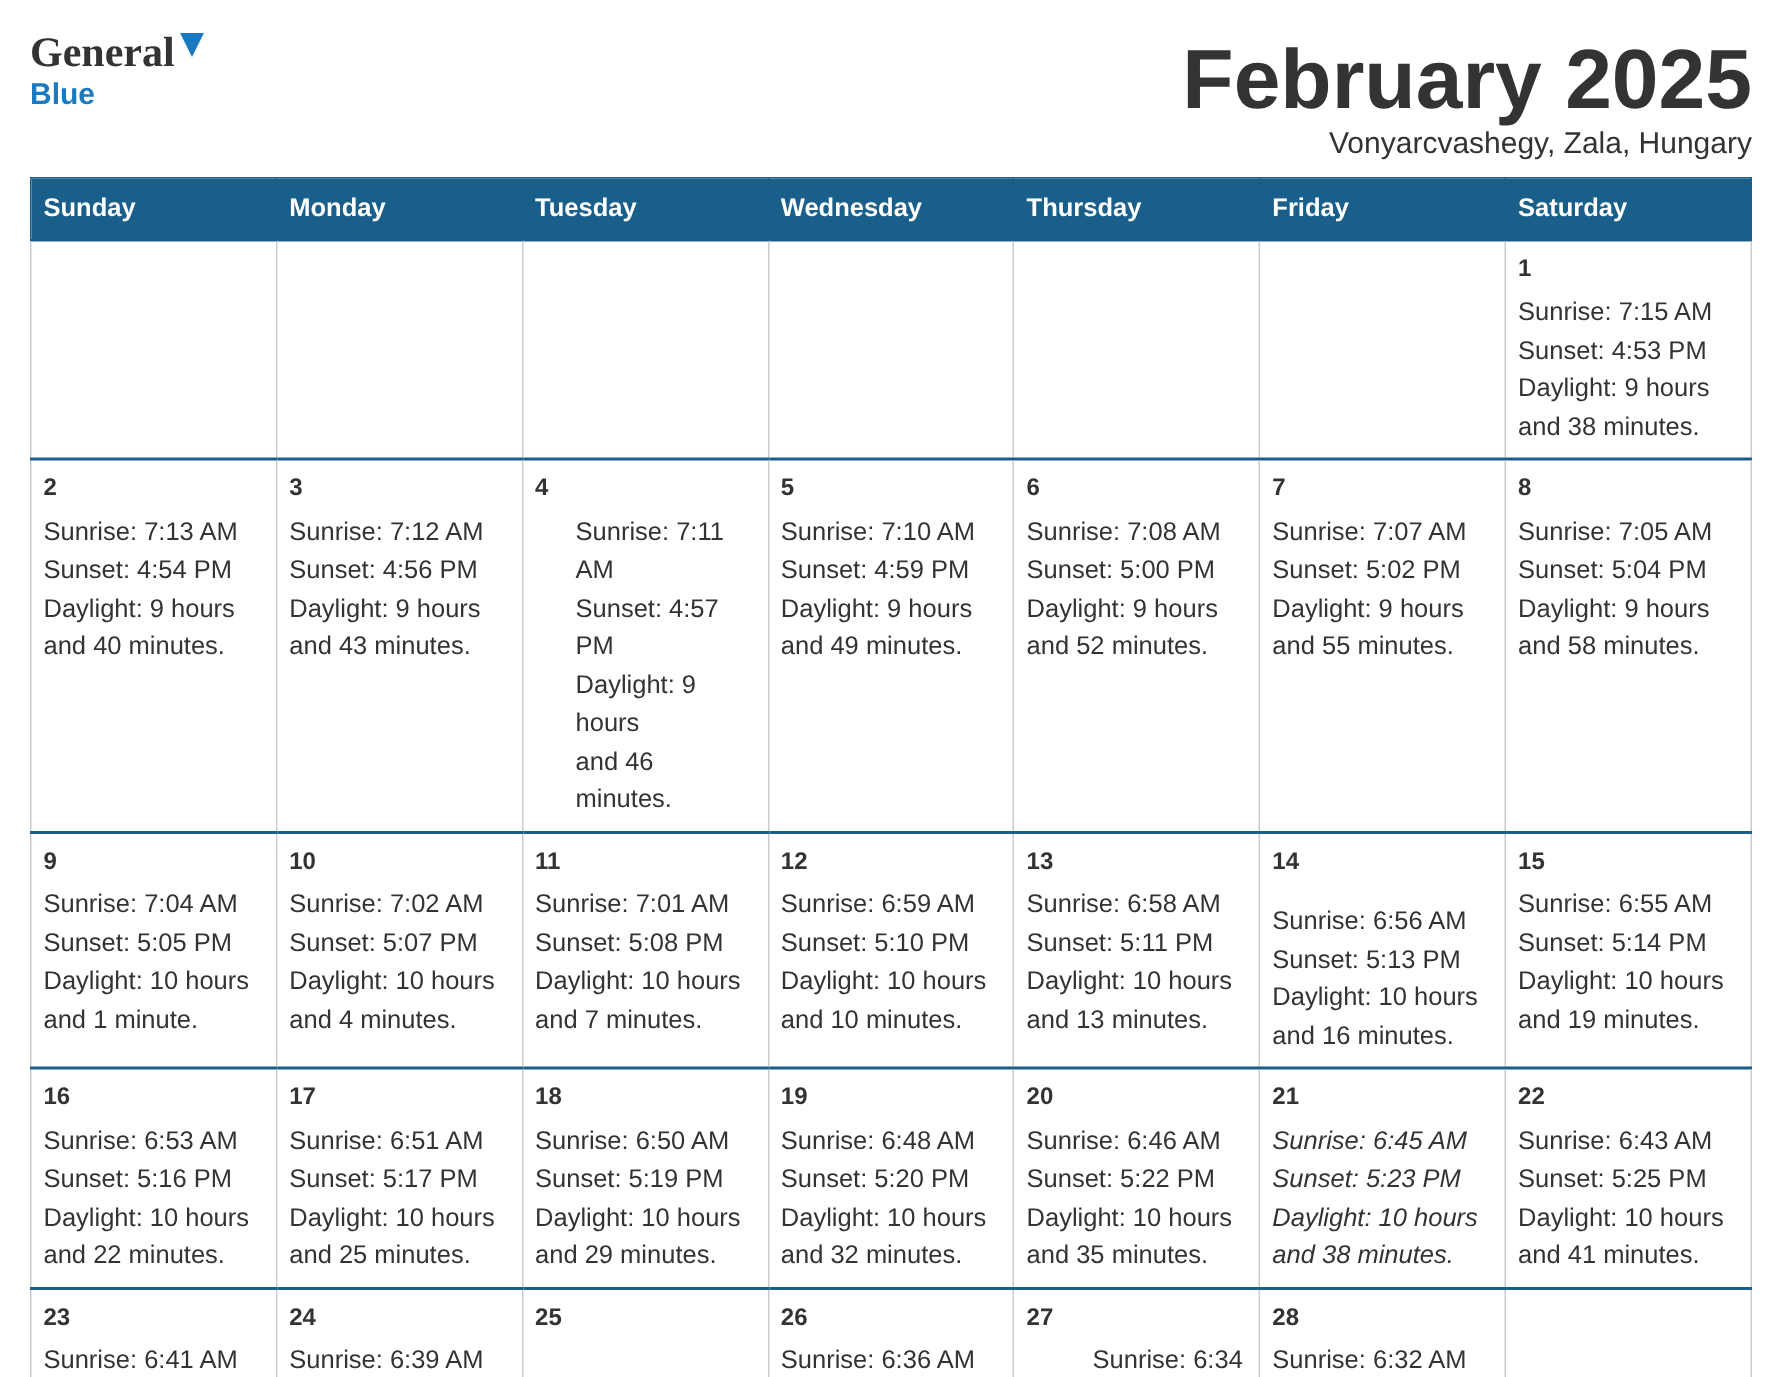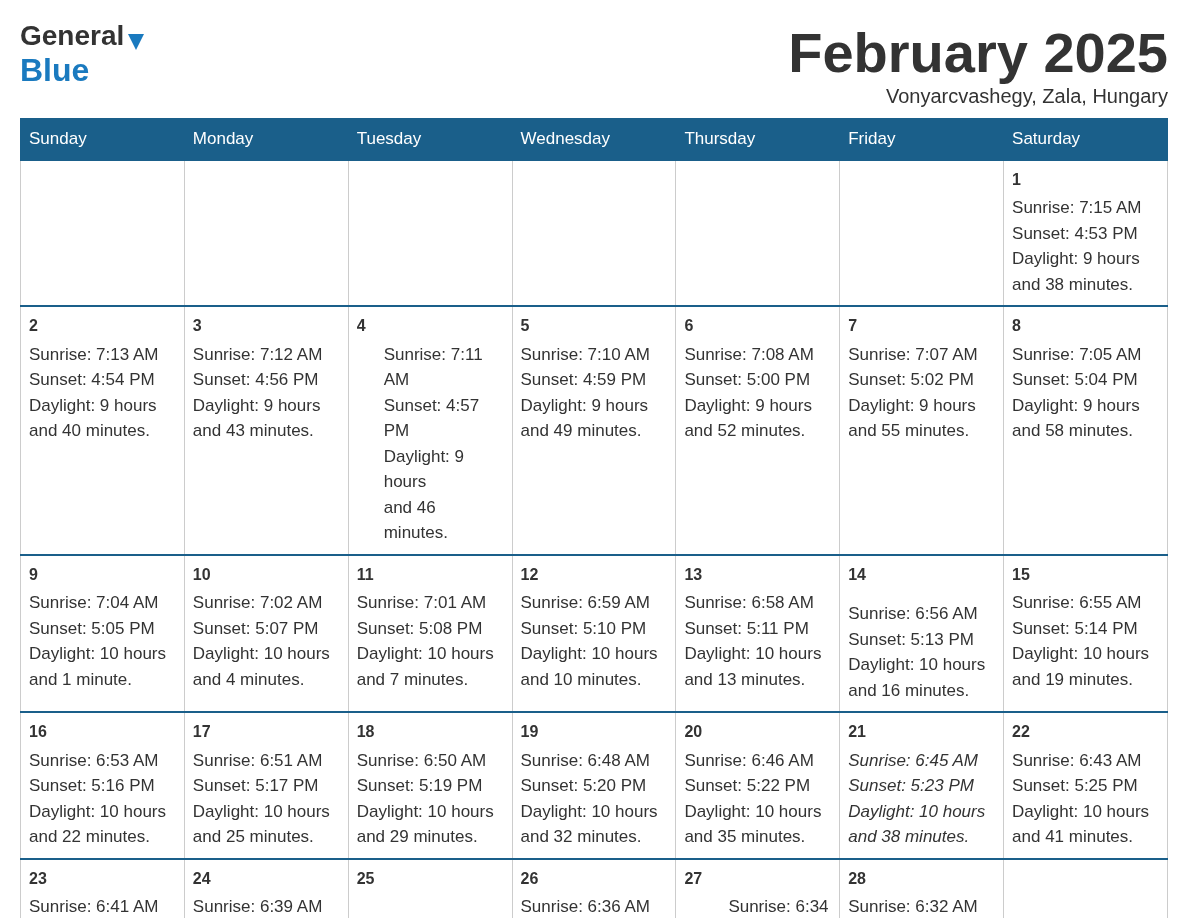--- a/index.html
+++ b/index.html
@@ -36,21 +36,21 @@
     .calendar {
       width: 100%;
       border-collapse: collapse;
       border: 1px solid #ccc;
     }
     .calendar th {
       background-color: #1a5f8a;
       color: #fff;
       padding: 10px 8px;
       font-size: 17px;
-      font-weight: normal;
+      font-weight: bold;
       text-align: left;
       border: 1px solid #1a5f8a;
     }
     .calendar td {
       vertical-align: top;
       padding: 8px;
       border: 1px solid #ccc;
       width: calc(100% / 7);
       min-height: 110px;
       font-size: 13px;
@@ -68,32 +68,33 @@
     }
     .day-info {
       font-size: 17px;
       line-height: 1.5;
     }
     .empty-cell {
       background: #fff;
     }
     .logo-row {
       display: flex;
-      align-items: flex-end;
+      align-items: flex-start;
+      font-family: Liberation Serif, serif;
     }
     .logo-text-general {
       font-size: 28px;
       font-weight: bold;
       color: #333;
     }
     .logo-triangle-svg {
       margin-left: 2px;
     }
     .logo-text-blue {
-      font-size: 32px;
+      font-size: 20px;
       font-weight: bold;
       color: #1a7abf;
       text-align: center;
     }
   </style>
 </head>
 <body>
 
 <div class="header-area">
   <div class="logo">

